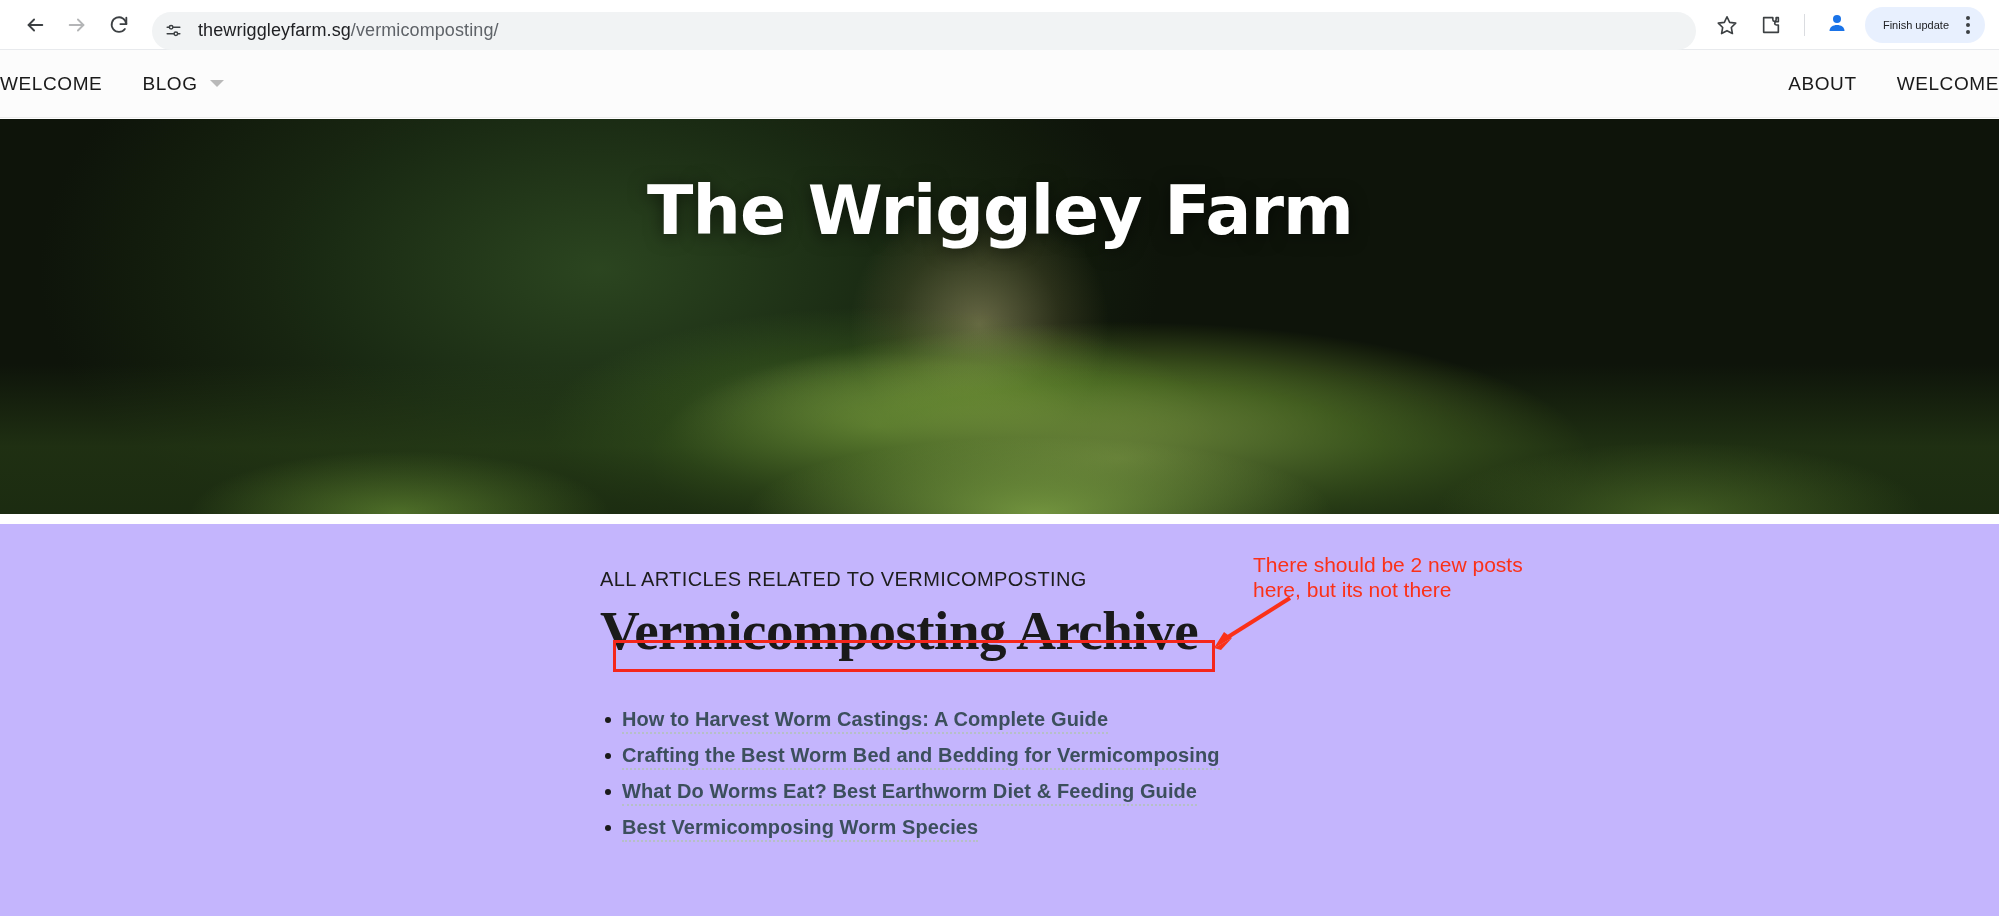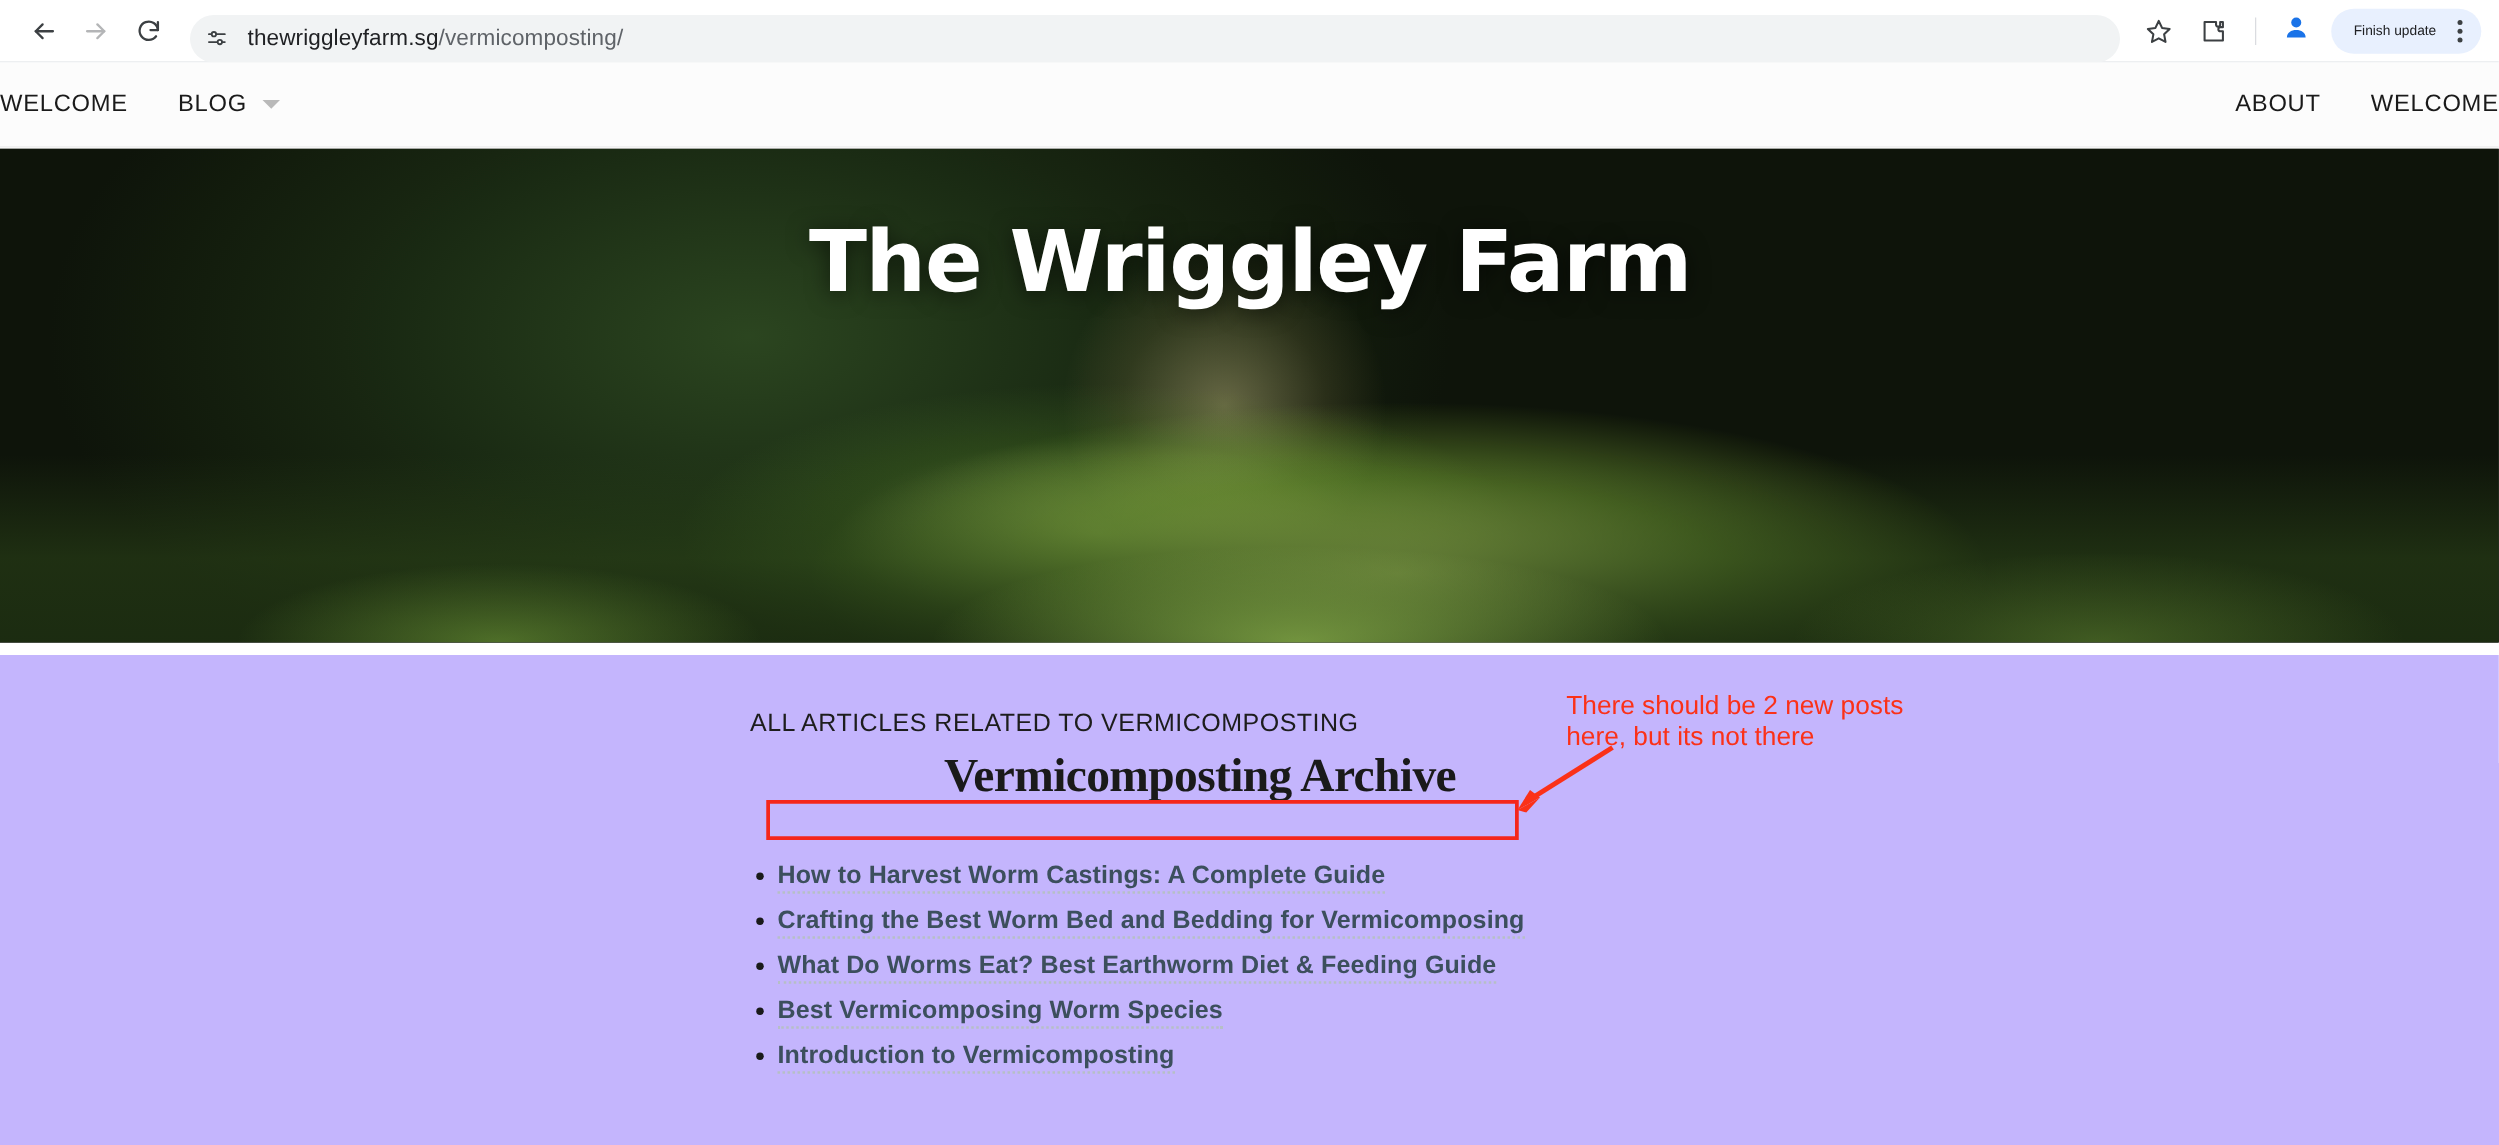--- a/index.html
+++ b/index.html
@@ -200,26 +200,25 @@
     width: 720px;
   }
   .eyebrow {
     font-size: 20px;
     letter-spacing: .4px;
     color: #1d1d1d;
     margin-bottom: 10px;
   }
   .archive-title {
     font-family: "Liberation Serif", serif;
-    font-size: 38px;
+    font-size: 55px;
     font-weight: bold;
     color: #1a1a1a;
     letter-spacing: -.5px;
     line-height: 1.1;
-    text-align: center;
   }
   .post-list {
     list-style: none;
     margin-top: 44px;
     padding-left: 22px;
   }
   .post-list li {
     position: relative;
     margin-bottom: 9px;
     line-height: 1.35;
@@ -377,21 +376,20 @@
 
 <div class="content">
   <div class="article-block">
     <div class="eyebrow">ALL ARTICLES RELATED TO VERMICOMPOSTING</div>
     <h1 class="archive-title">Vermicomposting Archive</h1>
     <ul class="post-list">
       <li><a class="post-link" href="#">How to Harvest Worm Castings: A Complete Guide</a></li>
       <li><a class="post-link" href="#">Crafting the Best Worm Bed and Bedding for Vermicomposing</a></li>
       <li><a class="post-link" href="#">What Do Worms Eat? Best Earthworm Diet &amp; Feeding Guide</a></li>
       <li><a class="post-link" href="#">Best Vermicomposing Worm Species</a></li>
-      <li><a class="post-link" href="#">Introduction to Vermicomposting</a></li>
     </ul>
   </div>
 </div>
 
 <div class="anno-box"></div>
 <div class="anno-text">
   <div>There should be 2 new posts</div>
   <div>here, but its not there</div>
 </div>
 <svg class="anno-arrow" viewBox="0 0 120 70">

